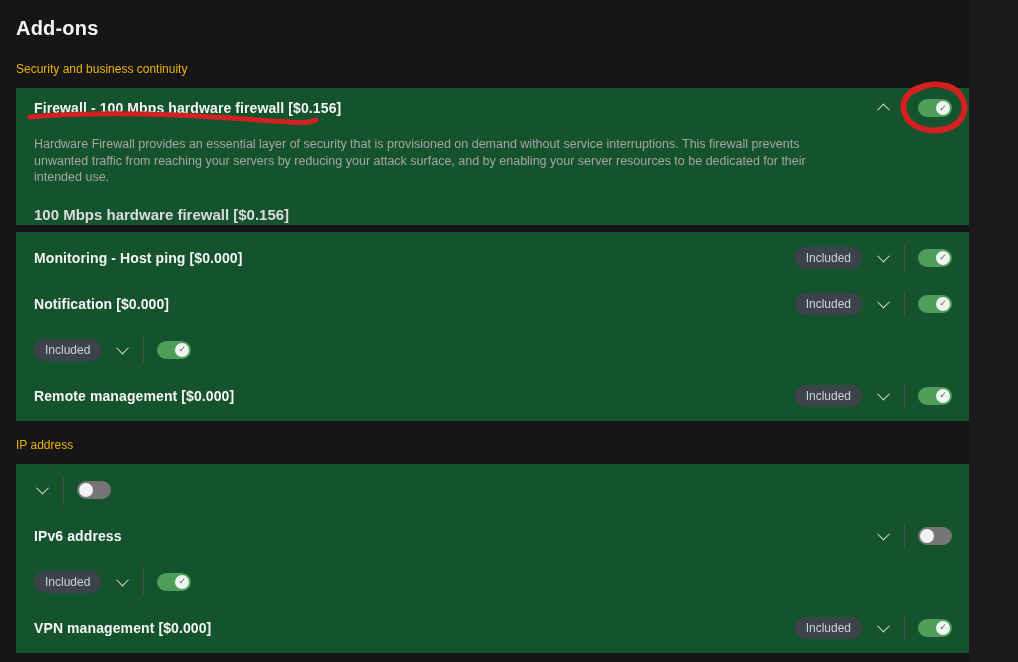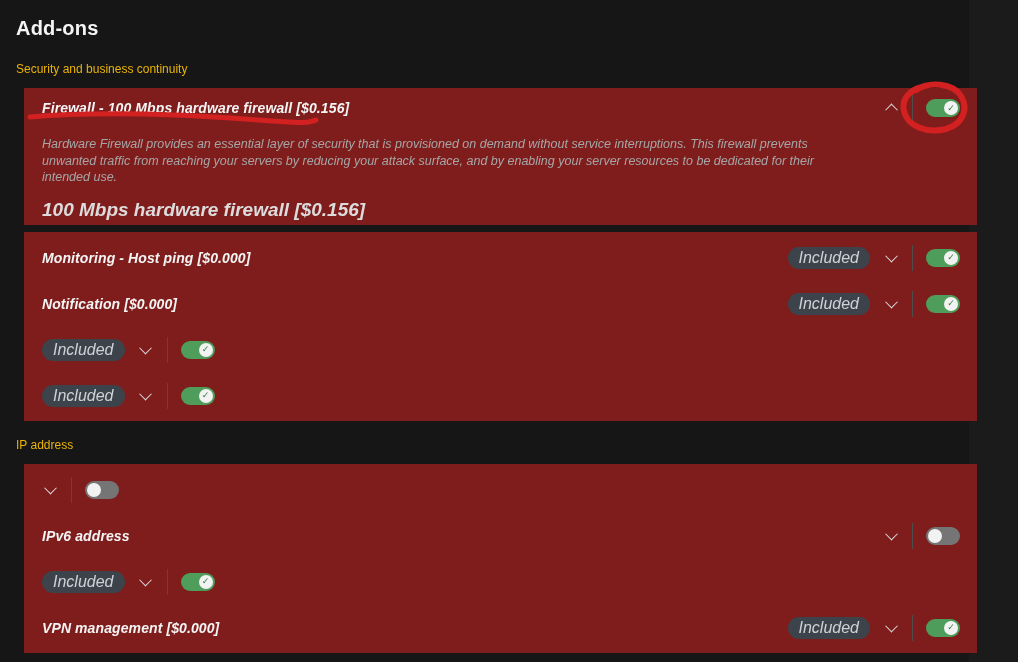--- a/index.html
+++ b/index.html
@@ -6,32 +6,32 @@
   html,body { width:1018px; height:662px; }
   body { font-family:"Liberation Sans","DejaVu Sans",sans-serif; }
   #app { position:relative; width:1018px; height:662px; background:#161616; overflow:hidden; }
   .right-strip { position:absolute; left:969px; top:0; width:49px; height:662px; background:#1b1b1b; }
 
   .page-title { position:absolute; left:16px; top:17px; font-size:20px; font-weight:bold; color:#f4f4f4; letter-spacing:0.2px; }
   .section-label { position:absolute; left:16px; font-size:12px; color:#eab308; }
   .section-label.s0 { top:62px; }
   .section-label.s1 { top:438px; }
 
-  .tile { position:absolute; left:24px; width:953px; background:#7f1d1d;font-style:italic; }
+  .tile { position:absolute; left:16px; width:953px; background:#14532d; }
 
   .panel { top:88px; height:137px; }
   .panel-header { height:40px; display:flex; align-items:center; justify-content:space-between; padding:0 17px 0 18px; cursor:pointer; }
   .row { height:51px; display:flex; align-items:center; justify-content:space-between; padding:0 17px 0 18px; cursor:pointer;text-align:center; }
   .row-title { font-size:14px; font-weight:bold; color:#f4f4f4; letter-spacing:0.1px; }
 
   .desc { margin:8px 18px 4px 18px; width:812px; font-size:12.5px; line-height:16.5px; color:#a6a6a6; }
-  .option-line { margin:13px 18px 0 18px; font-size:19px; font-weight:bold; color:#dcdcdc; }
+  .option-line { margin:20px 18px 0 18px; font-size:15px; font-weight:bold; color:#dcdcdc; }
 
   .controls { display:flex; align-items:center; gap:13px; }
-  .badge { height:22px; line-height:22px; padding:0 11px; border-radius:11px; background:#3d434b; color:#ccd2d8; font-size:16px; }
+  .badge { height:22px; line-height:22px; padding:0 11px; border-radius:11px; background:#3d434b; color:#ccd2d8; font-size:12px; }
   .chev-box { width:16px; height:16px; display:flex; align-items:center; justify-content:center; cursor:pointer; }
   .chev { width:9px; height:9px; border-right:1.6px solid #dcdcdc; border-bottom:1.6px solid #dcdcdc; }
   .chev.down { transform:rotate(45deg) translate(-1px,-1px); }
   .chev.up { transform:rotate(-135deg) translate(-1px,-1px); }
   .vdivider { width:1px; height:26px; background:#4d4d4d; }
 
   .toggle { position:relative; width:34px; height:18px; border-radius:9px; cursor:pointer; flex:0 0 auto; }
   .toggle.on { background:#4e9d5a; }
   .toggle.off { background:#757575; }
   .knob { position:absolute; top:2px; width:14px; height:14px; border-radius:50%; background:#f2f2f2; display:flex; align-items:center; justify-content:center; }
@@ -111,20 +111,21 @@
       <span class="vdivider"></span>
       <div class="toggle on">
         <div class="knob">
             <span class="check">✓</span>
           </div>
       </div>
     </div>
   </section>
 
   <section class="tile row" style="top:370px">
+    <span class="row-title">Remote management [$0.000]</span>
     <div class="controls">
       <span class="badge">Included</span>
       <span class="chev-box">
           <span class="chev down"></span>
         </span>
       <span class="vdivider"></span>
       <div class="toggle on">
         <div class="knob">
             <span class="check">✓</span>
           </div>

